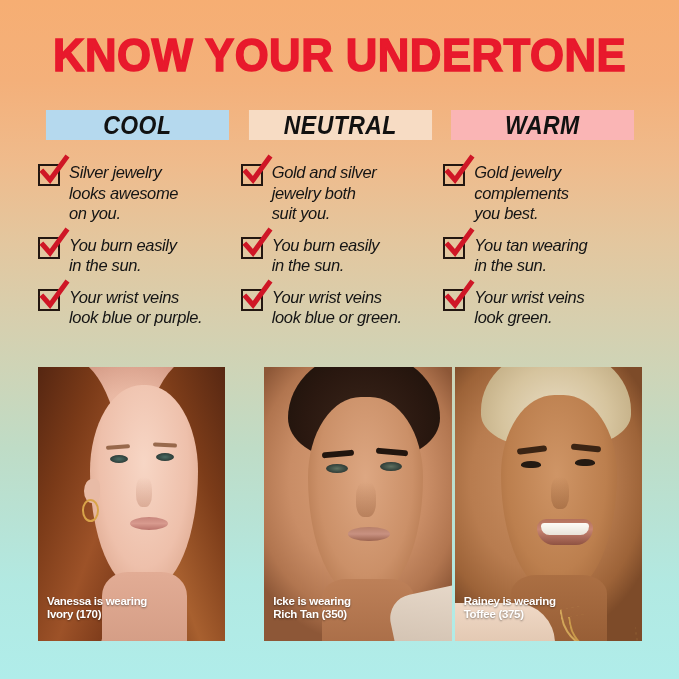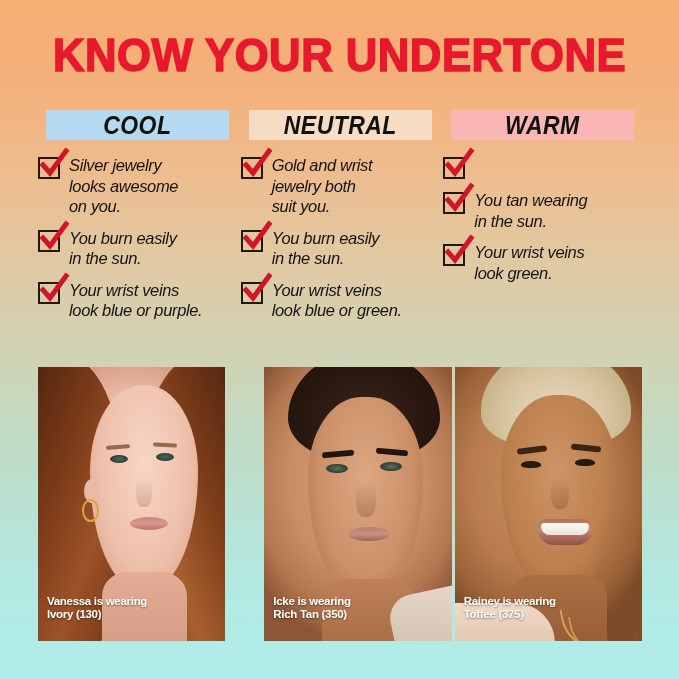--- a/index.html
+++ b/index.html
@@ -48,21 +48,21 @@
     display:flex;align-items:center;justify-content:center;
     font-family:"Liberation Sans Narrow","Liberation Sans",sans-serif;
     font-weight:bold;
     font-size:25px;
     letter-spacing:0.5px;
     color:#111111;
     transform:scaleX(0.92);
     text-transform:uppercase;
   }
 
-  .items{margin-top:15px;}
+  .items{margin-top:22px;}
   .item{
     display:flex;
     align-items:flex-start;
     margin-bottom:11px;
     position:relative;
   }
   .chk{
     width:22px;height:22px;flex:0 0 22px;
     border:2.4px solid #231711;
     box-sizing:border-box;
@@ -258,21 +258,21 @@
       <div class="cat-bar" style="background:#f7dcc4">
         <span>NEUTRAL</span>
       </div>
       <div class="items">
         <div class="item">
           <span class="chk">
             <svg viewBox="0 0 30 30">
                 <path d="M4 16 L11 24 L27 2" fill="none" stroke="#cf1626" stroke-width="5" stroke-linecap="square"></path>
               </svg>
           </span>
-          <span class="item-text">Gold and wrist
+          <span class="item-text">Gold and silver
 jewelry both
 suit you.</span>
         </div>
         <div class="item">
           <span class="chk">
             <svg viewBox="0 0 30 30">
                 <path d="M4 16 L11 24 L27 2" fill="none" stroke="#cf1626" stroke-width="5" stroke-linecap="square"></path>
               </svg>
           </span>
           <span class="item-text">You burn easily
@@ -294,20 +294,23 @@
       <div class="cat-bar" style="background:#fab5b5">
         <span>WARM</span>
       </div>
       <div class="items">
         <div class="item">
           <span class="chk">
             <svg viewBox="0 0 30 30">
                 <path d="M4 16 L11 24 L27 2" fill="none" stroke="#cf1626" stroke-width="5" stroke-linecap="square"></path>
               </svg>
           </span>
+          <span class="item-text">Gold jewelry
+complements
+you best.</span>
         </div>
         <div class="item">
           <span class="chk">
             <svg viewBox="0 0 30 30">
                 <path d="M4 16 L11 24 L27 2" fill="none" stroke="#cf1626" stroke-width="5" stroke-linecap="square"></path>
               </svg>
           </span>
           <span class="item-text">You tan wearing
 in the sun.</span>
         </div>
@@ -334,21 +337,21 @@
       <span class="neck"></span>
       <span class="brow1"></span>
       <span class="brow2"></span>
       <span class="eye1"></span>
       <span class="eye2"></span>
       <span class="nose"></span>
       <span class="lips"></span>
       <span class="ear"></span>
       <span class="hoop"></span>
       <div class="caption">Vanessa is wearing
-Ivory (130)</div>
+Ivory (170)</div>
     </div>
 
     <div class="photo p2">
       <span class="hair"></span>
       <span class="face"></span>
       <span class="neck"></span>
       <span class="collar"></span>
       <span class="brow1"></span>
       <span class="brow2"></span>
       <span class="eye1"></span>

